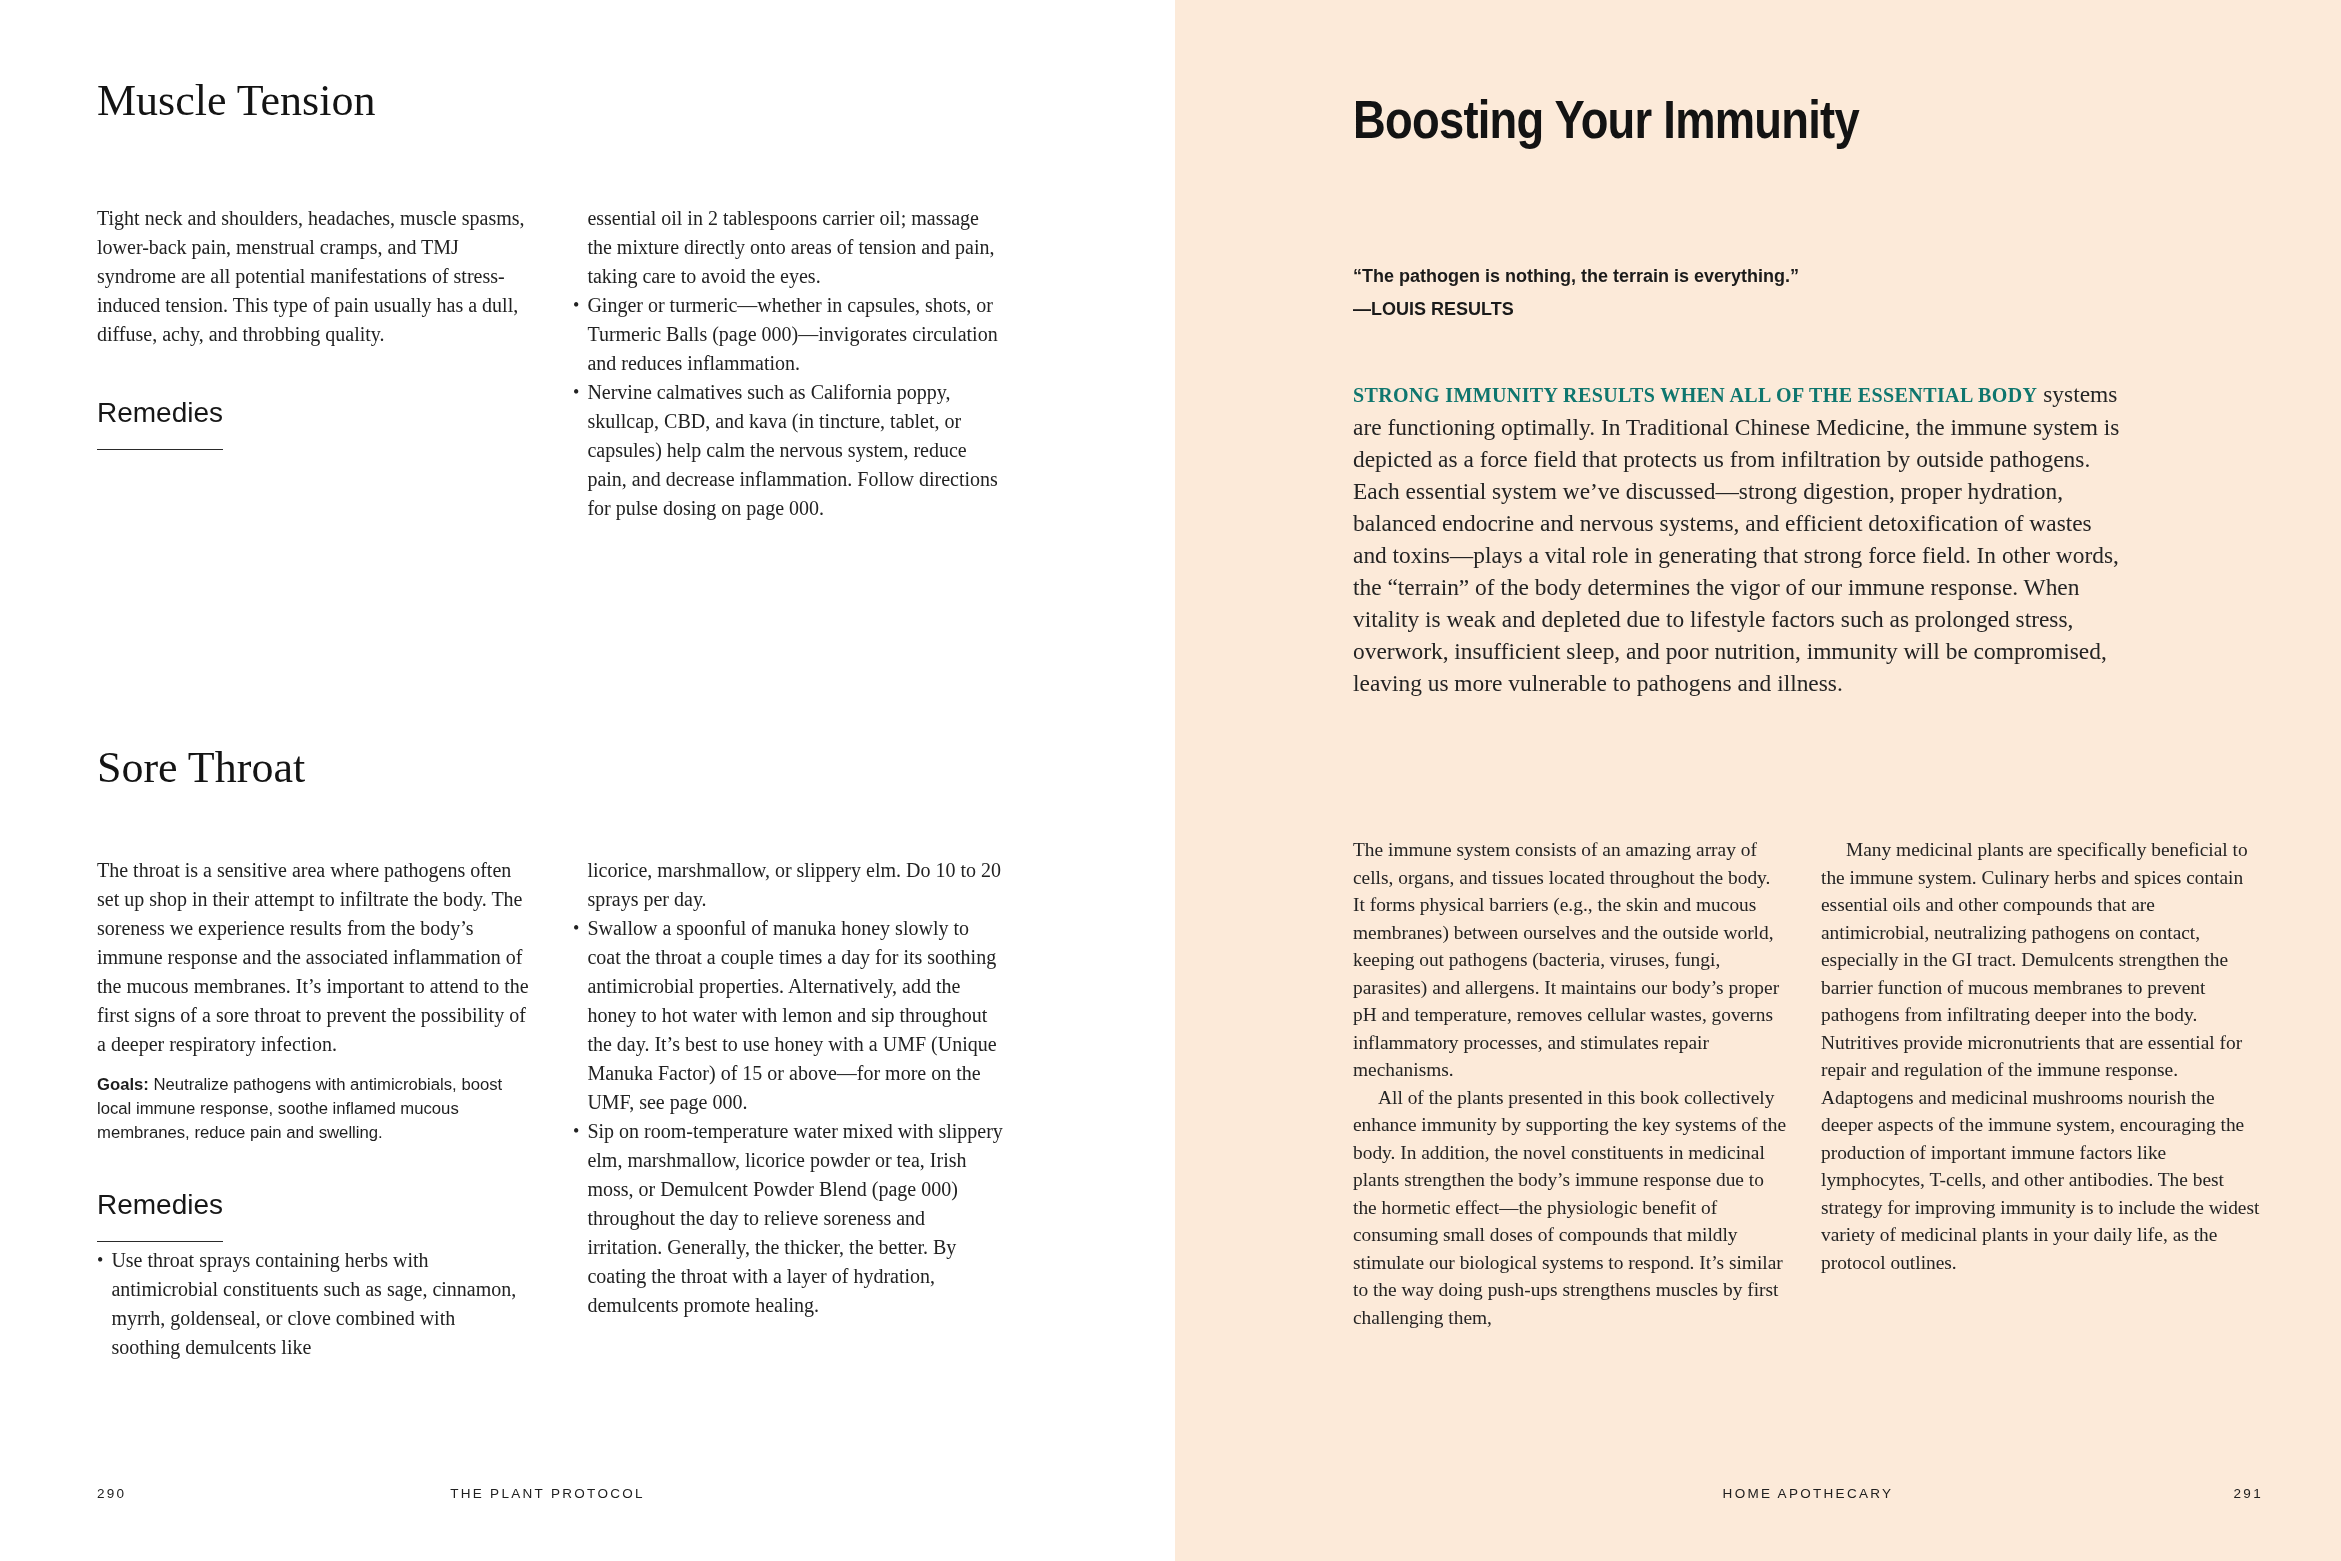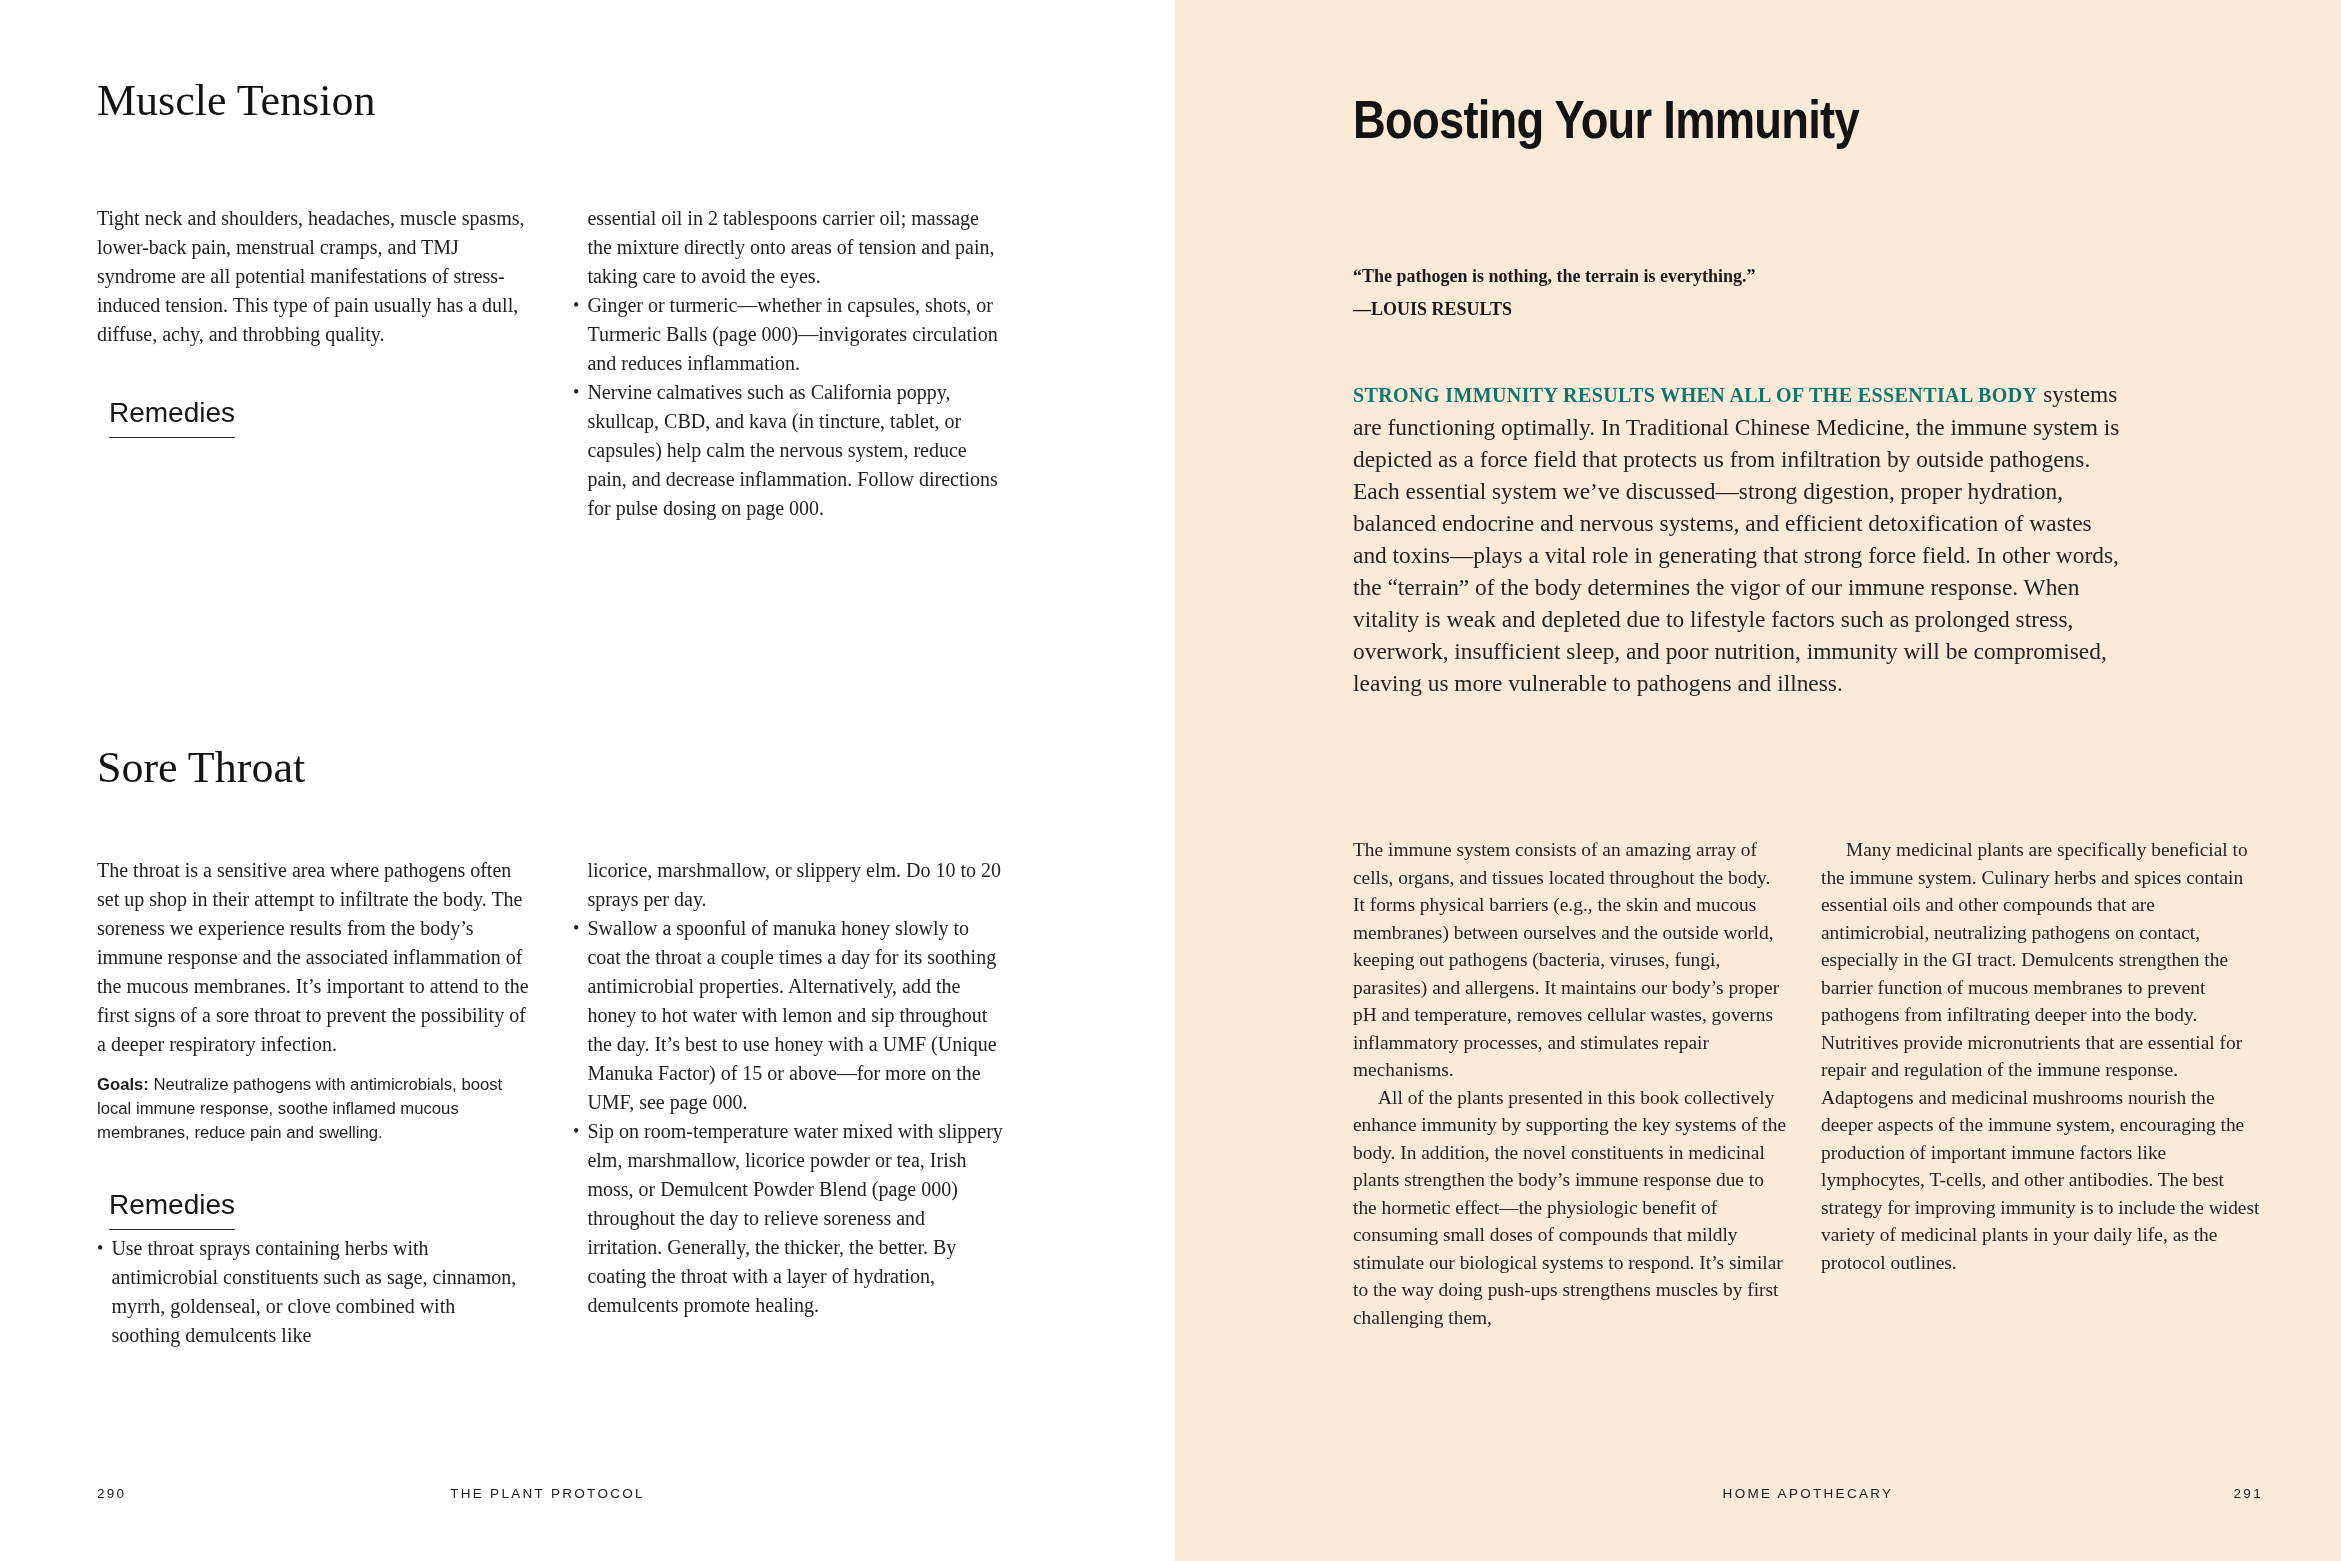--- a/index.html
+++ b/index.html
@@ -16,41 +16,41 @@
   }
   .body-col{width:432px;font-size:20px;line-height:29px;color:#222;}
   .body-col p{margin:0;}
   .goals{
     font-family:"Liberation Sans",sans-serif;font-size:16.7px;line-height:24px;
     margin-top:16px !important;color:#1e1e1e;
   }
   .goals .goals-label{font-weight:700;margin-right:4.5px;}
   .remedies{
     font-family:"Liberation Sans",sans-serif;font-weight:400;font-size:28px;
-    margin:49px 0 0 12px;padding-bottom:8px;border-bottom:1.8px solid #2a2a2a;
+    margin:49px 0 0 0;padding-bottom:20px;border-bottom:1.8px solid #2a2a2a;
     display:table;line-height:1.1;color:#171717;
   }
   ul.bullets{list-style:none;margin:0;padding:0;}
   ul.bullets li{
     position:relative;padding-left:14.4px;
     font-size:20px;line-height:29px;
   }
   ul.bullets li::before{
     content:"\2022";position:absolute;left:0;top:0;font-size:18px;
   }
   .cont{padding-left:14.4px;}
   
   .right-bg{left:1175px;top:0;width:1166px;height:1561px;background:#fcead9;}
   .bi-title{
     font-family:"Liberation Sans",sans-serif;font-weight:700;font-size:54px;
     letter-spacing:-0.9px;white-space:nowrap;color:#131313;
     transform:scaleX(0.84);transform-origin:left top;line-height:1;
   }
   .bi-quote{
-    font-family:Liberation Serif, serif;font-weight:700;font-size:18px;
+    font-family:Liberation Sans, sans-serif;font-weight:700;font-size:18px;
     line-height:22.5px;color:#1a1a1a;
   }
   .bi-quote .attr{margin-top:10px;}
   .lead{width:767px;font-size:23.4px;line-height:32px;color:#242424;}
   .lead .lead-caps{
     font-weight:700;font-size:20px;letter-spacing:0.4px;color:#0f766e;
   }
   .col-narrow{font-size:19.4px;line-height:27.5px;color:#242424;}
   .col-narrow p{margin:0;}
   .col-narrow p.indent{text-indent:25px;}

